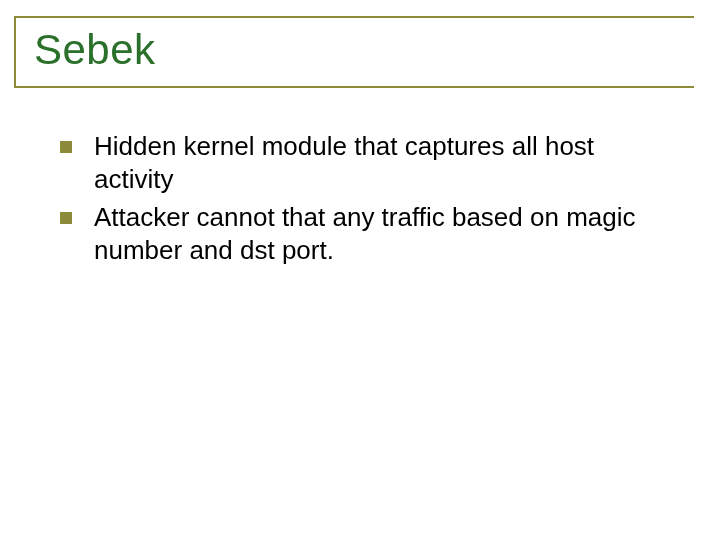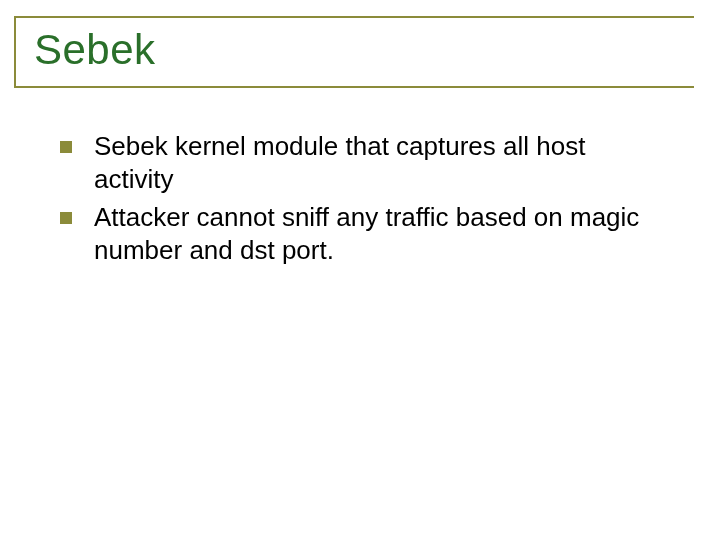--- a/index.html
+++ b/index.html
@@ -81,20 +81,20 @@
   <div class="title-wrap">
     <div class="title-rule-top"></div>
     <div class="title-rule-left"></div>
     <div class="title-rule-bottom"></div>
     <h1 class="title">Sebek</h1>
   </div>
 
   <div class="body">
     <div class="bullet-row">
       <span class="bullet-icon"></span>
-      <span class="bullet-text">Sebek kernel module that captures all host activity</span>
+      <span class="bullet-text">Hidden kernel module that captures all host activity</span>
     </div>
     <div class="bullet-row">
       <span class="bullet-icon"></span>
-      <span class="bullet-text">Attacker cannot sniff any traffic based on magic number and dst port.</span>
+      <span class="bullet-text">Attacker cannot that any traffic based on magic number and dst port.</span>
     </div>
   </div>
 </div>
 
 </body></html>

